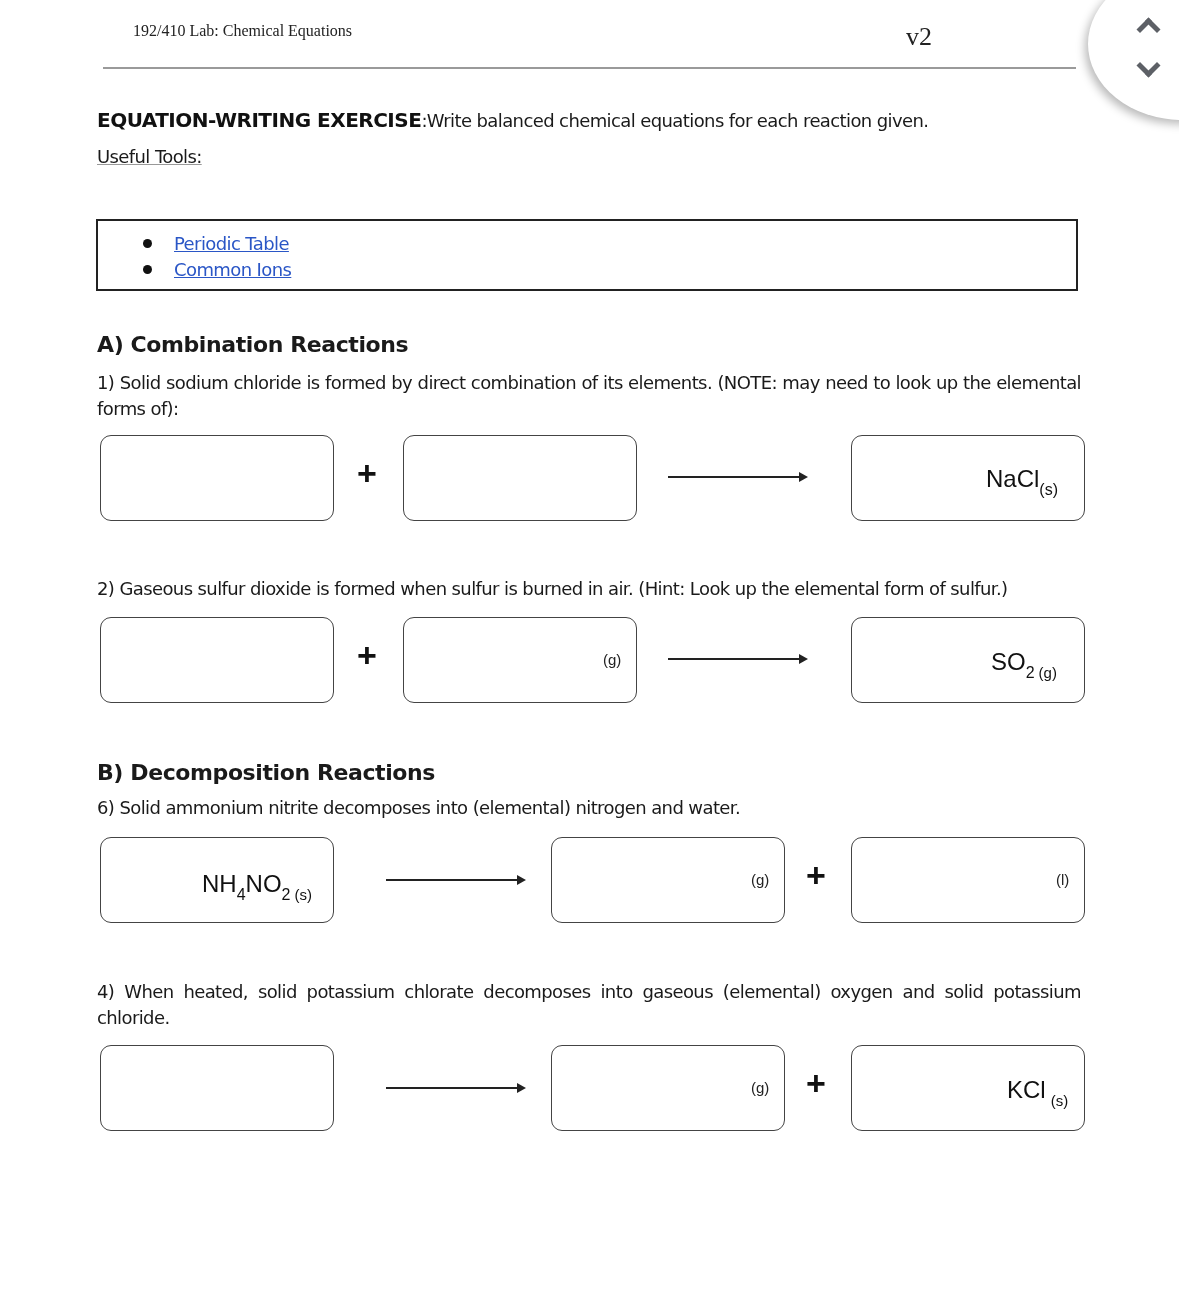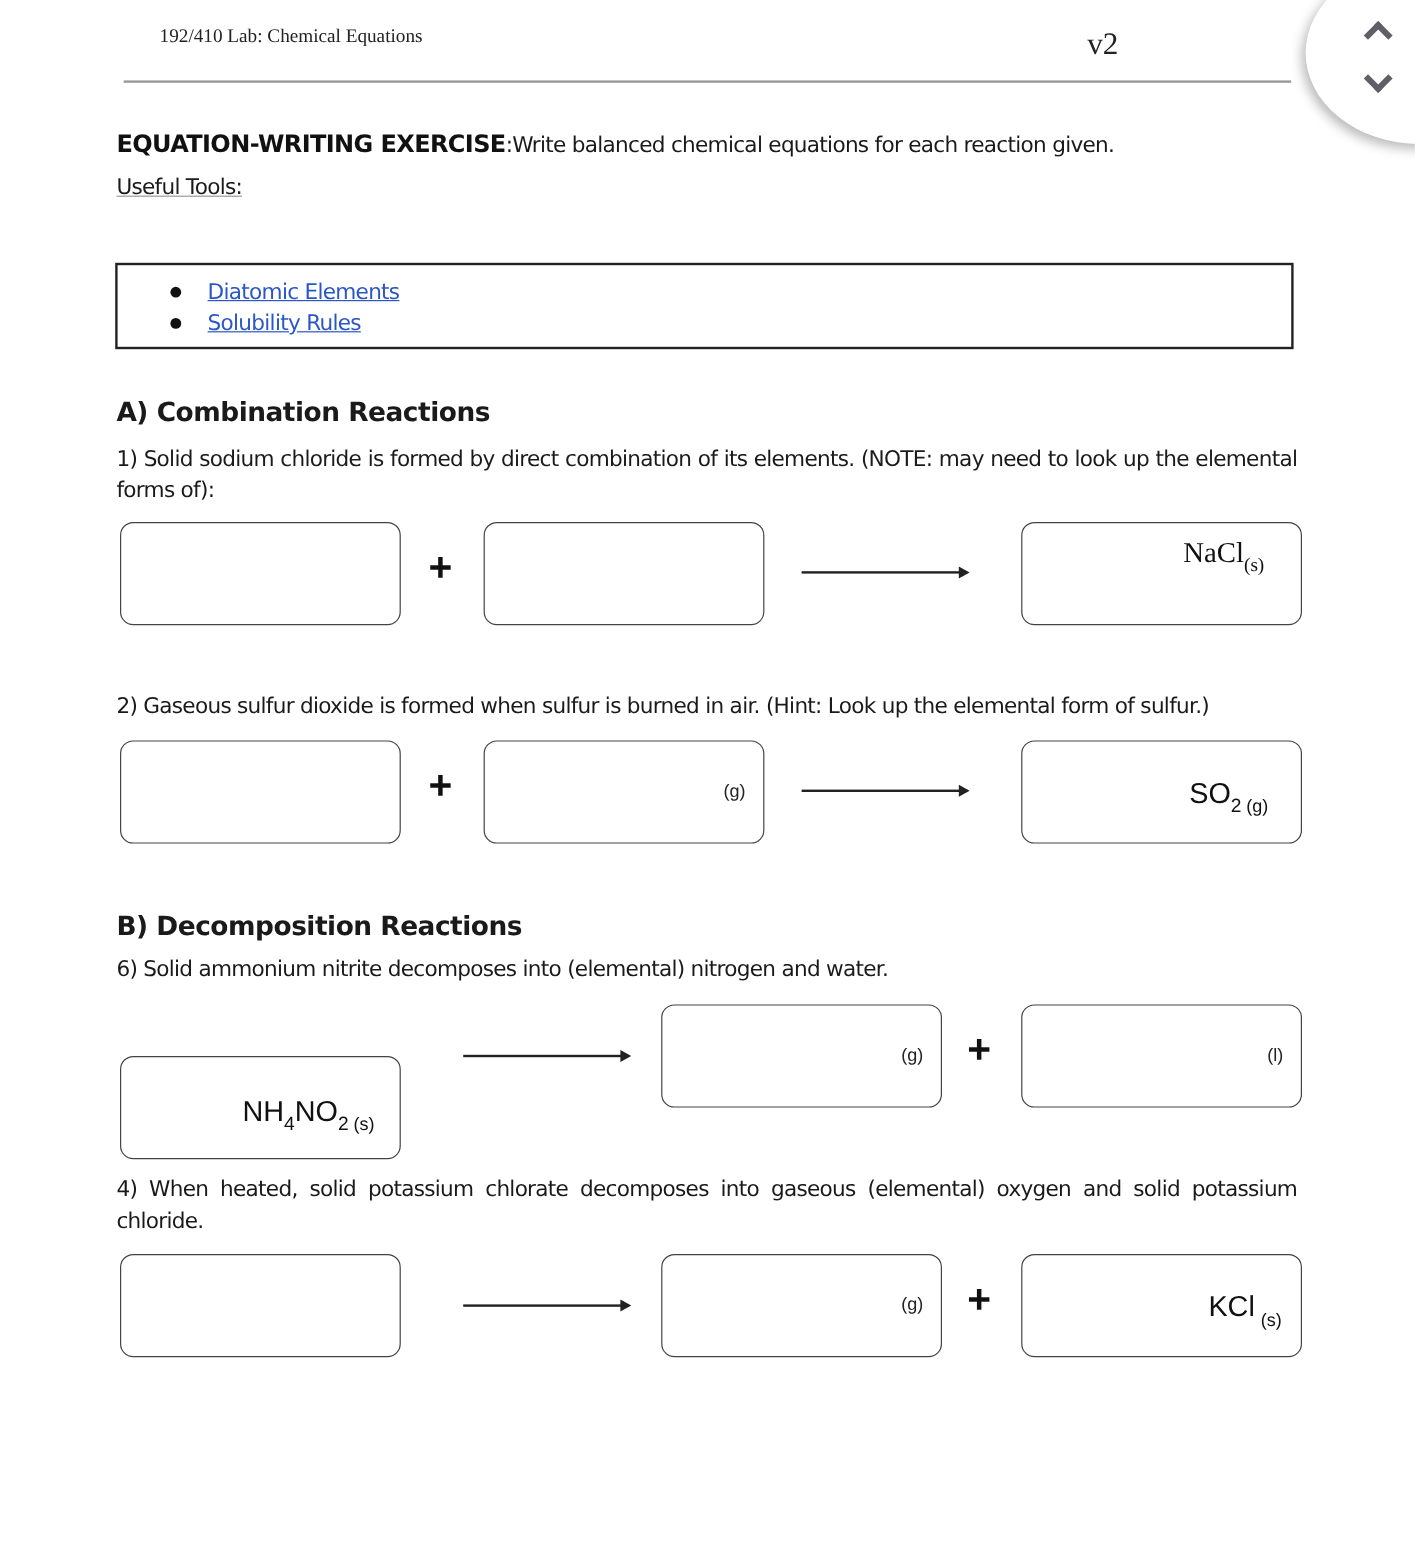--- a/index.html
+++ b/index.html
@@ -42,58 +42,58 @@
   <div class="chev" style="left:52px;top:89px;transform:rotate(225deg);"></div>
 </div>
 
 <div class="abs body-text exercise">
   <span class="b">EQUATION-WRITING EXERCISE</span><span>:Write balanced chemical  equations for each reaction given.</span>
 </div>
 <div class="abs body-text useful">Useful Tools:</div>
 
 <div class="abs tools-table">
   <div class="tools-col">
-    <div class="tool-item" style="left:44px;top:12px;">
+    <div class="tool-item" style="left:45px;top:12px;">
       <span class="bullet"></span>
-      <span class="tool-link">Diatomic Elements</span>
+      <span class="tool-link">Periodic Table</span>
     </div>
-    <div class="tool-item" style="left:44px;top:38px;">
+    <div class="tool-item" style="left:45px;top:38px;">
       <span class="bullet"></span>
-      <span class="tool-link">Solubility Rules</span>
+      <span class="tool-link">Common Ions</span>
     </div>
   </div>
 </div>
 
 <div class="abs body-text section-heading" style="left:97px;top:332px;">A) Combination Reactions</div>
 <div class="abs body-text q-text" style="left:97px;top:370px;">1) Solid sodium chloride is formed by direct combination of its elements. (NOTE:  may need to look up the elemental forms of):</div>
 
 <div class="eq-box" style="left:100px;top:435px;"></div>
 <div class="plus" style="left:357px;top:456px;">+</div>
 <div class="eq-box" style="left:403px;top:435px;"></div>
 <div class="arrow" style="left:668px;top:476px;width:138px;"></div>
 <div class="eq-box" style="left:851px;top:435px;">
-  <span class="chem" style="left:134px;top:12px;font-family:Liberation Serif, serif;"><span>NaCl</span><sub>(s)</sub></span>
+  <span class="chem" style="left:134px;top:29px;"><span>NaCl</span><sub>(s)</sub></span>
 </div>
 
 <div class="abs body-text" style="left:97px;top:578px;white-space:nowrap;">2) Gaseous sulfur dioxide is formed when sulfur is burned in air. (Hint:  Look up the elemental form of sulfur.)</div>
 
 <div class="eq-box" style="left:100px;top:617px;"></div>
 <div class="plus" style="left:357px;top:638px;">+</div>
 <div class="eq-box" style="left:403px;top:617px;">
   <span class="state" style="left:199px;top:33px;">(g)</span>
 </div>
 <div class="arrow" style="left:668px;top:658px;width:138px;"></div>
 <div class="eq-box" style="left:851px;top:617px;">
   <span class="chem" style="left:139px;top:30px;"><span>SO</span><sub>2</sub><sub style="font-size:15px;margin-left:4px;">(g)</sub></span>
 </div>
 
 <div class="abs body-text section-heading" style="left:97px;top:760px;">B) Decomposition Reactions</div>
 <div class="abs body-text" style="left:97px;top:797px;white-space:nowrap;">6) Solid ammonium nitrite decomposes into (elemental) nitrogen and water.</div>
 
-<div class="eq-box" style="left:100px;top:880px;">
+<div class="eq-box" style="left:100px;top:837px;">
   <span class="chem" style="left:101px;top:32px;"><span>NH</span><sub>4</sub><span>NO</span><sub>2</sub><sub style="font-size:15px;margin-left:4px;">(s)</sub></span>
 </div>
 <div class="arrow" style="left:386px;top:879px;width:138px;"></div>
 <div class="eq-box" style="left:551px;top:837px;">
   <span class="state" style="left:199px;top:33px;">(g)</span>
 </div>
 <div class="plus" style="left:806px;top:858px;">+</div>
 <div class="eq-box" style="left:851px;top:837px;">
   <span class="state" style="left:204px;top:33px;">(l)</span>
 </div>

